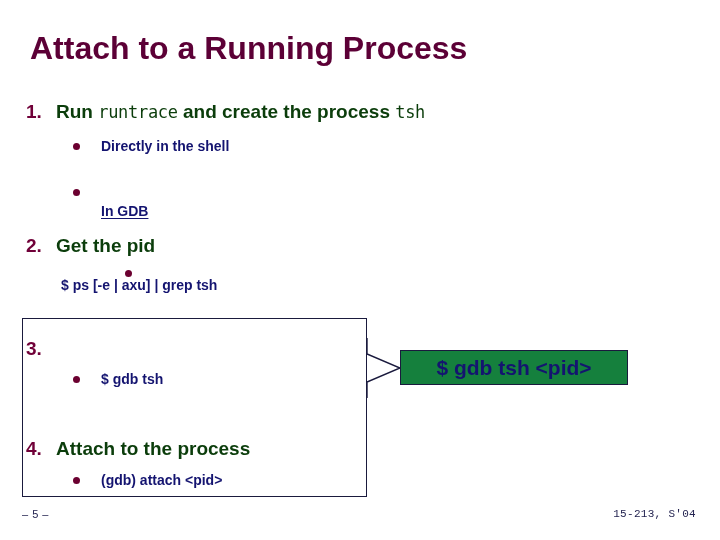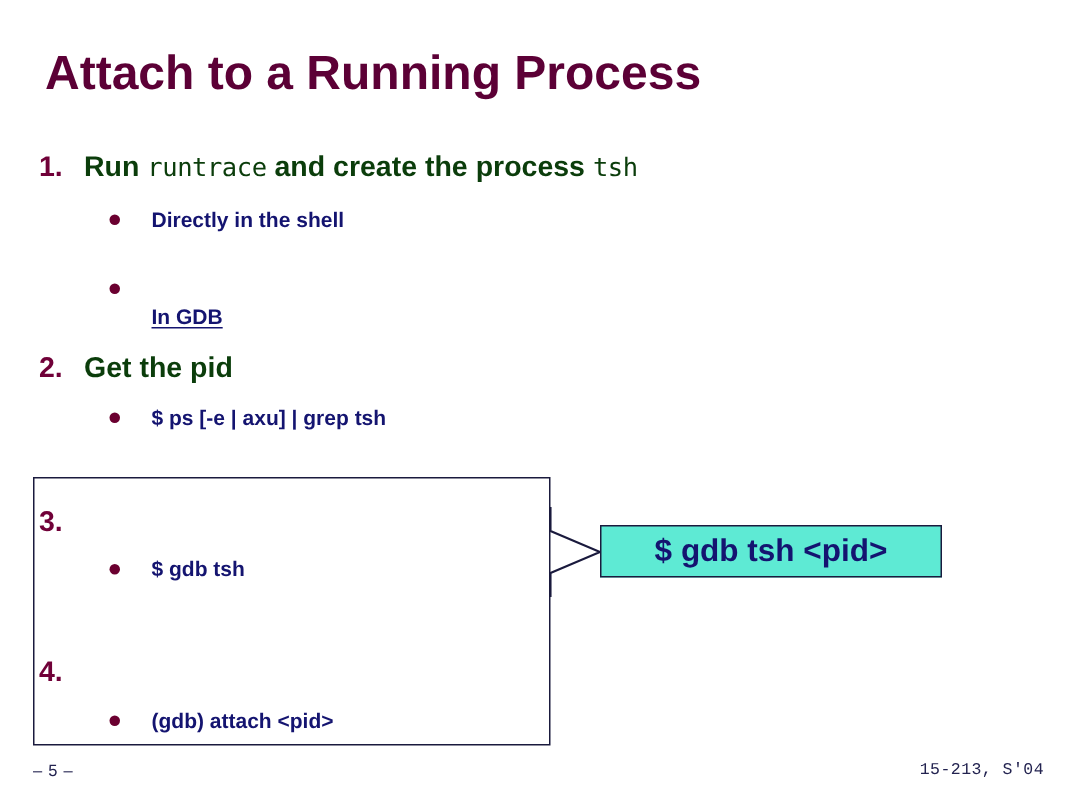--- a/index.html
+++ b/index.html
@@ -106,21 +106,21 @@
     position: absolute;
     left: 400px;
     top: 350px;
     width: 228px;
     height: 35px;
     border: 1.5px solid #1a1a3d;
     box-sizing: border-box;
     display: flex;
     align-items: center;
     justify-content: center;
-    background: #5eead4;
+    background: #15803d;
   }
   .callout-text {
     color: #141470;
     font-weight: bold;
     font-size: 21px;
     white-space: nowrap;
   }
 
   
   .connector {
@@ -171,38 +171,39 @@
   <div class="sub-item" style="left:73px; top:166px;">
     <span class="sub-dot"></span>
     <span class="sub-text ul">In GDB</span>
   </div>
 
   <div class="num-item" style="left:26px; top:235px;">
     <span class="num-marker">2.</span>
     <span class="num-text">Get the pid</span>
   </div>
 
-  <div class="sub-item" style="left:73px; top:270px;">
+  <div class="sub-item" style="left:61px; top:270px;flex-direction:column;">
     <span class="sub-dot"></span>
     <span class="sub-text">$ ps [-e | axu] | grep tsh</span>
   </div>
 
   <div class="group-box"></div>
 
   <div class="num-item" style="left:26px; top:338px;">
     <span class="num-marker">3.</span>
   </div>
 
   <div class="sub-item" style="left:73px; top:371px;">
     <span class="sub-dot"></span>
     <span class="sub-text">$ gdb tsh</span>
   </div>
 
   <div class="num-item" style="left:26px; top:438px;">
     <span class="num-marker">4.</span>
+    <span class="num-text">Attach to the process</span>
   </div>
 
   <div class="sub-item" style="left:73px; top:472px;">
     <span class="sub-dot"></span>
     <span class="sub-text">(gdb) attach &lt;pid&gt;</span>
   </div>
 
   <svg class="connector" viewBox="0 0 46 60">
     <polyline points="7,0 7,16 40,30 7,44 7,60" fill="none" stroke="#1a1a3d" stroke-width="1.4" stroke-linejoin="miter" stroke-linecap="butt"></polyline>
   </svg>

